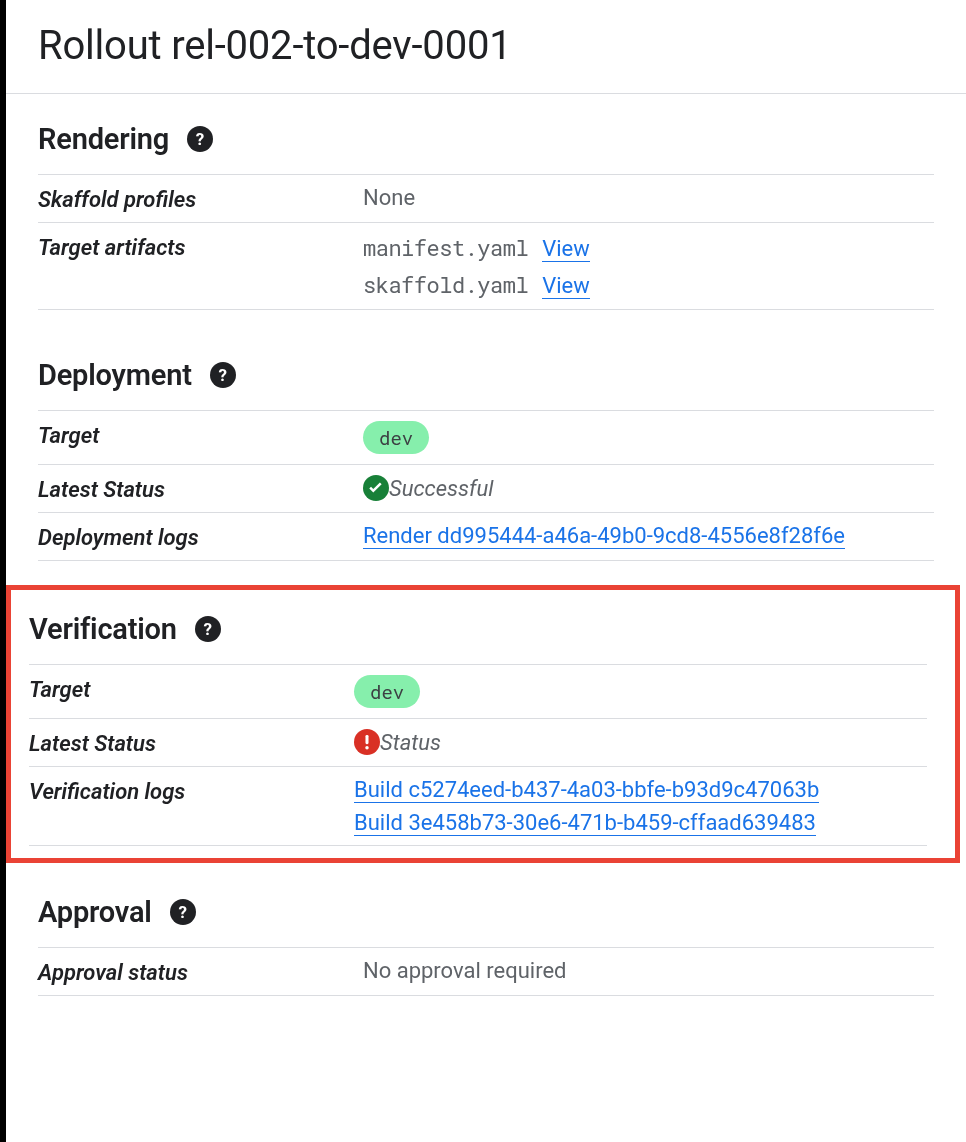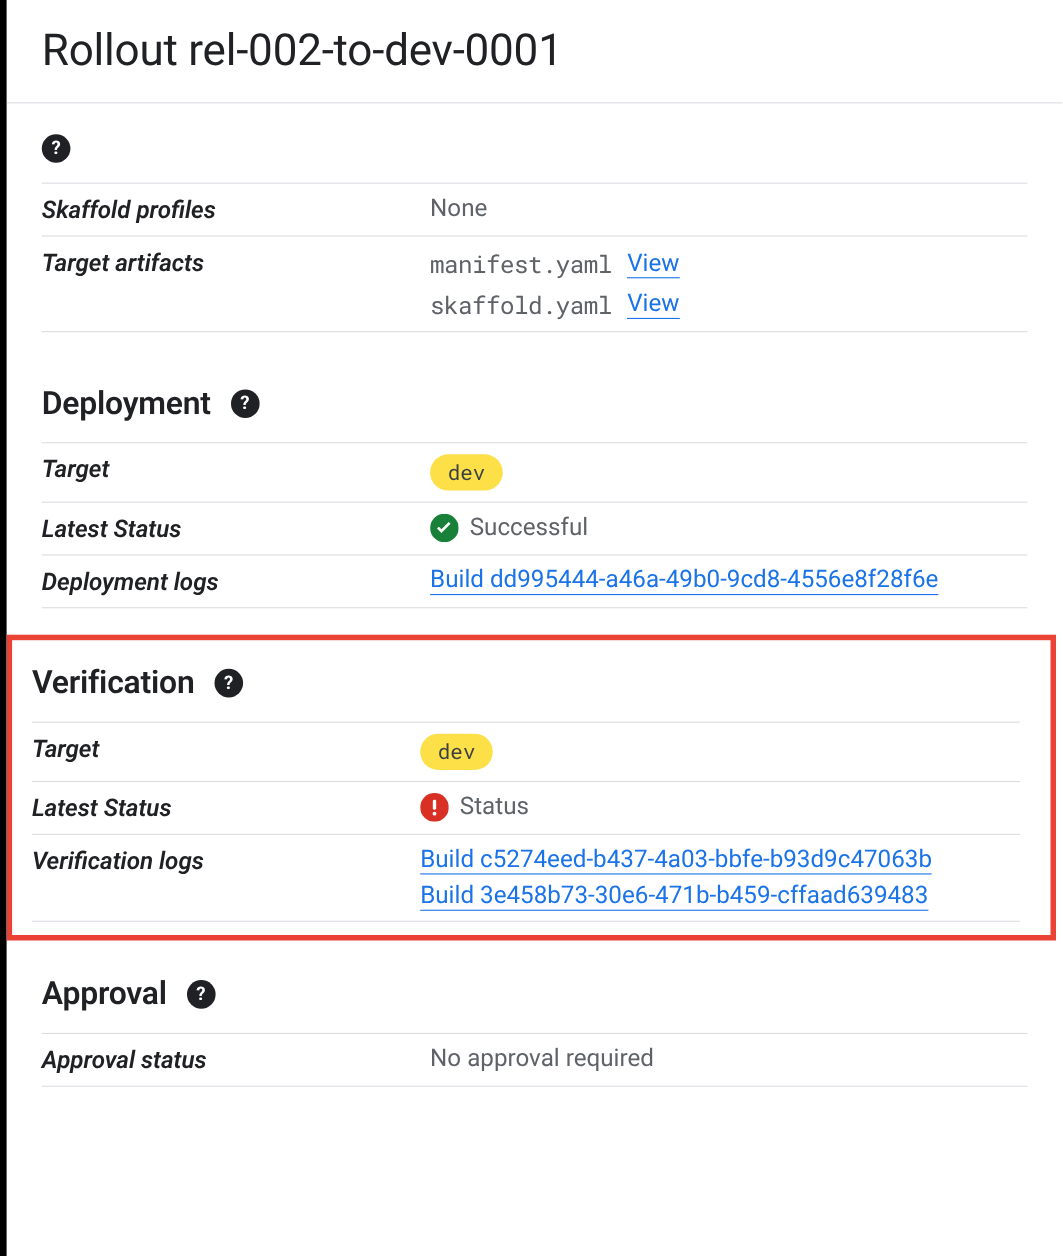--- a/index.html
+++ b/index.html
@@ -72,78 +72,79 @@
       padding-top: 2px;
       font-style: italic;
     }
     .row-value {
       flex: 1;
       font-size: 22px;
       color: #5f6368;
       display: flex;
       flex-direction: column;
       gap: 8px;
-      margin-left: 28px;
     }
     .mono {
       font-family: "Roboto Mono", Menlo, Consolas, monospace;
       font-size: 22px;
       color: #5f6368;
       letter-spacing: -0.5px;
     }
     .link {
       color: #1a73e8;
       text-decoration: none;
       border-bottom: 1px solid #1a73e8;
       cursor: pointer;
       font-size: 22px;
     }
     .chip {
       display: inline-block;
-      background: #fde047;
+      background: #86efac;
       color: #3c4043;
       font-family: "Roboto Mono", Menlo, Consolas, monospace;
       font-size: 19px;
       padding: 4px 16px;
       border-radius: 18px;
     }
     .status-row {
       display: flex;
-      align-items: flex-start;
-      gap: 10px;
+      align-items: flex-end;
+      gap: 0;
+      font-style: italic;
     }
     .status-icon {
       width: 26px;
       height: 26px;
       flex-shrink: 0;
     }
     .status-text {
       color: #5f6368;
       font-size: 22px;
     }
     .highlight-box {
       border: 5px solid #ea4335;
       margin: 4px 6px 4px 0;
       padding: 22px 28px 12px 18px;
     }
     .artifact-line {
       display: flex;
-      align-items: center;
+      align-items: flex-end;
       gap: 14px;
     }
   </style>
 </head>
 <body>
 
 <div class="container">
 
   <h1 class="page-title">Rollout rel-002-to-dev-0001</h1>
 
   <div class="section">
     <div class="section-header">
+      <span class="section-title">Rendering</span>
       <span class="help-icon">?</span>
     </div>
     <div class="row">
       <div class="row-label">Skaffold profiles</div>
       <div class="row-value">None</div>
     </div>
     <div class="row">
       <div class="row-label">Target artifacts</div>
       <div class="row-value">
         <div class="artifact-line">
@@ -177,21 +178,21 @@
             <circle cx="12" cy="12" r="12" fill="#188038"></circle>
             <path d="M9.5 16.2 5.8 12.5l1.6-1.6 2.1 2.1 6.1-6.1 1.6 1.6z" fill="#fff"></path>
           </svg>
           <span class="status-text">Successful</span>
         </div>
       </div>
     </div>
     <div class="row">
       <div class="row-label">Deployment logs</div>
       <div class="row-value">
-        <span><a class="link">Build dd995444-a46a-49b0-9cd8-4556e8f28f6e</a></span>
+        <span><a class="link">Render dd995444-a46a-49b0-9cd8-4556e8f28f6e</a></span>
       </div>
     </div>
   </div>
 
   <div class="highlight-box">
     <div class="section-header">
       <span class="section-title">Verification</span>
       <span class="help-icon">?</span>
     </div>
     <div class="row">

